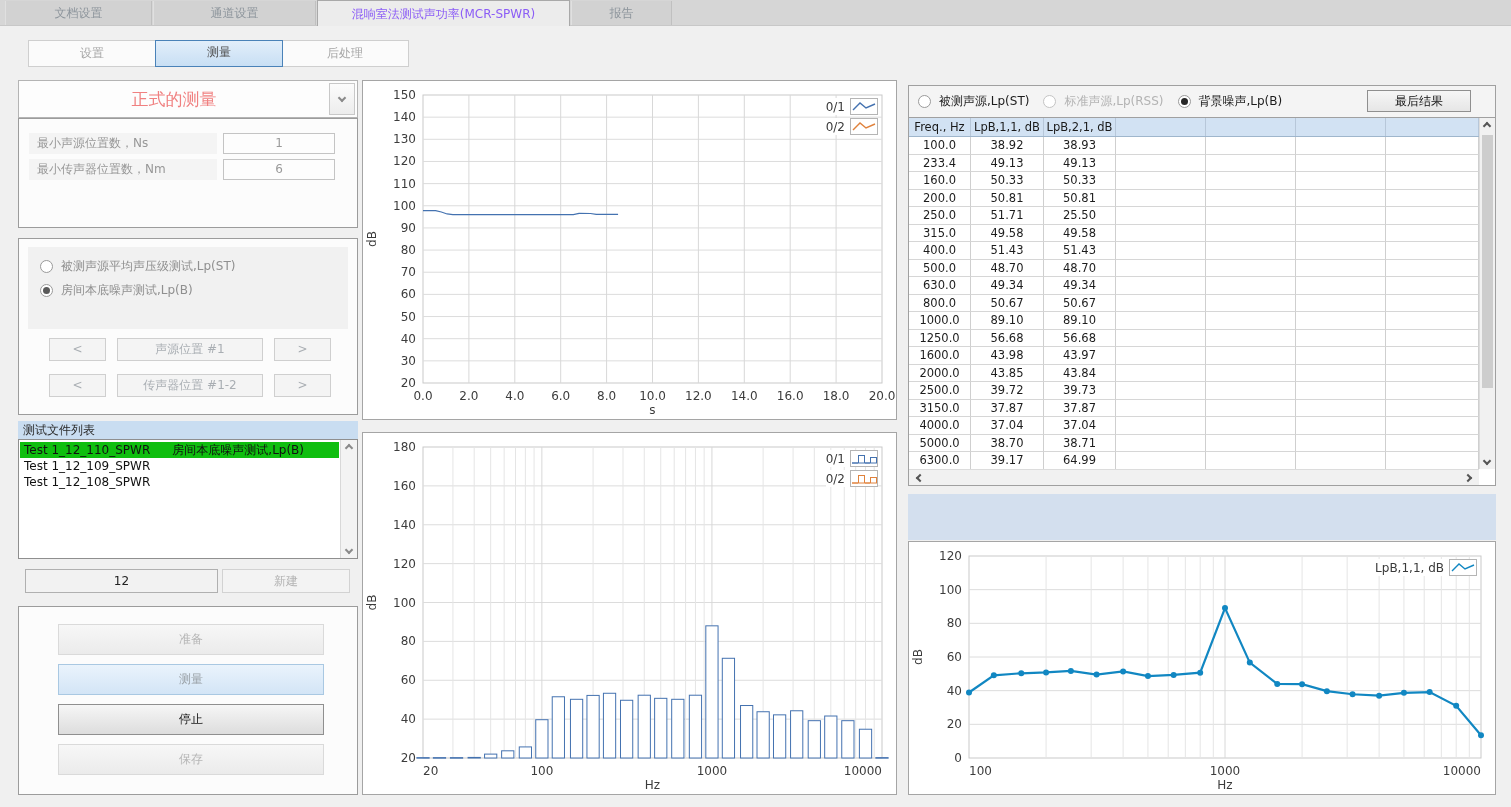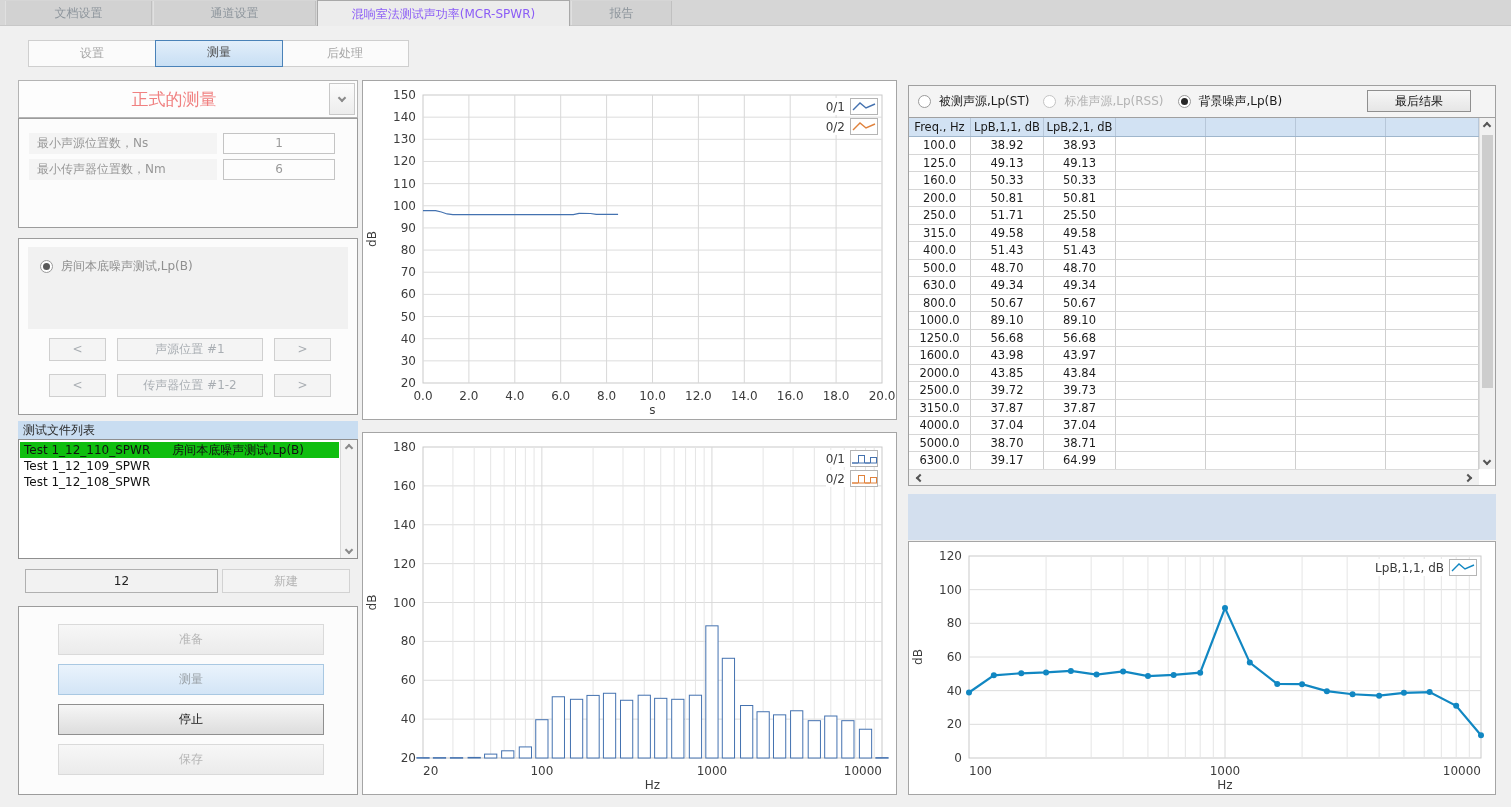--- a/index.html
+++ b/index.html
@@ -132,20 +132,24 @@
       <div class="param-value">1</div>
     </div>
     <div class="param-row">
       <div class="param-label">最小传声器位置数，Nm</div>
       <div class="param-value">6</div>
     </div>
   </div>
 
   <div class="group g-test">
     <div class="radio-panel">
+      <div class="radio-row">
+        <span class="radio"></span>
+        <span class="radio-label">被测声源平均声压级测试,Lp(ST)</span>
+      </div>
       <div class="radio-row">
         <span class="radio sel"></span>
         <span class="radio-label">房间本底噪声测试,Lp(B)</span>
       </div>
     </div>
     <div class="pos-row r1">
       <div class="pos-btn small">&lt;</div>
       <div class="pos-btn wide">声源位置 #1</div>
       <div class="pos-btn small">&gt;</div>
     </div>
@@ -379,21 +383,21 @@
           <div class="tr">
             <div class="td" style="width: 62px;">100.0</div>
             <div class="td" style="width: 73px;">38.92</div>
             <div class="td" style="width: 72px;">38.93</div>
             <div class="td" style="width: 90px;"></div>
             <div class="td" style="width: 90px;"></div>
             <div class="td" style="width: 90px;"></div>
             <div class="td" style="width: 93px;"></div>
           </div>
           <div class="tr">
-            <div class="td" style="width: 62px;">125.0</div>
+            <div class="td" style="width: 62px;">233.4</div>
             <div class="td" style="width: 73px;">49.13</div>
             <div class="td" style="width: 72px;">49.13</div>
             <div class="td" style="width: 90px;"></div>
             <div class="td" style="width: 90px;"></div>
             <div class="td" style="width: 90px;"></div>
             <div class="td" style="width: 93px;"></div>
           </div>
           <div class="tr">
             <div class="td" style="width: 62px;">160.0</div>
             <div class="td" style="width: 73px;">50.33</div>

